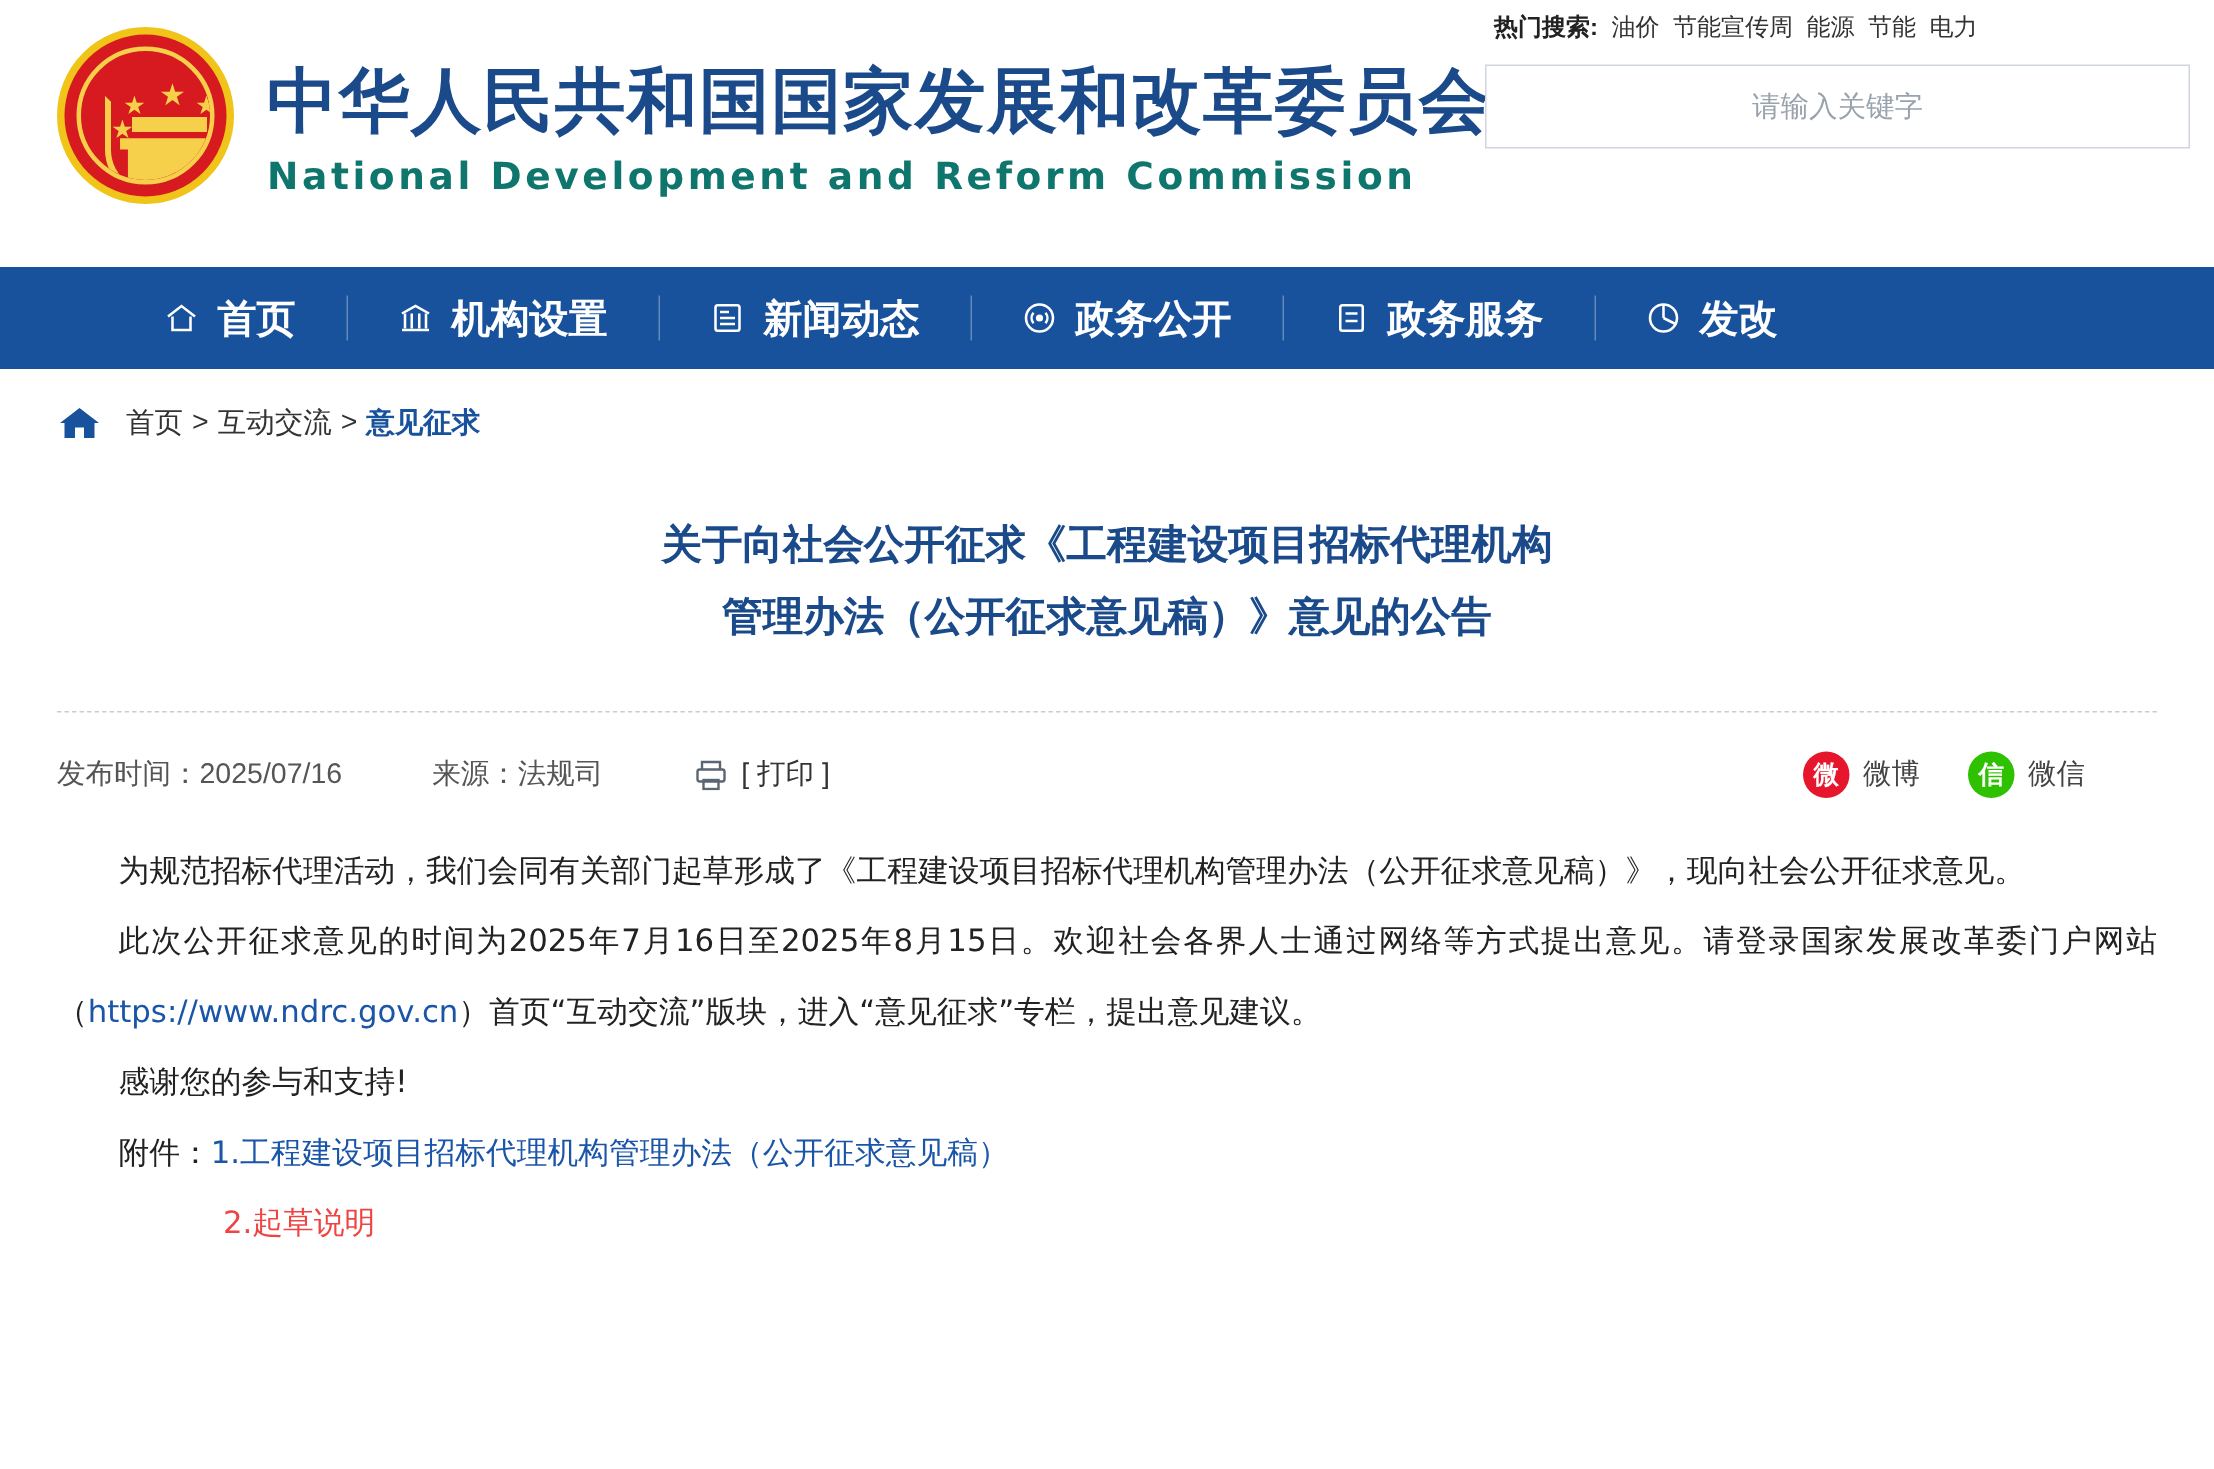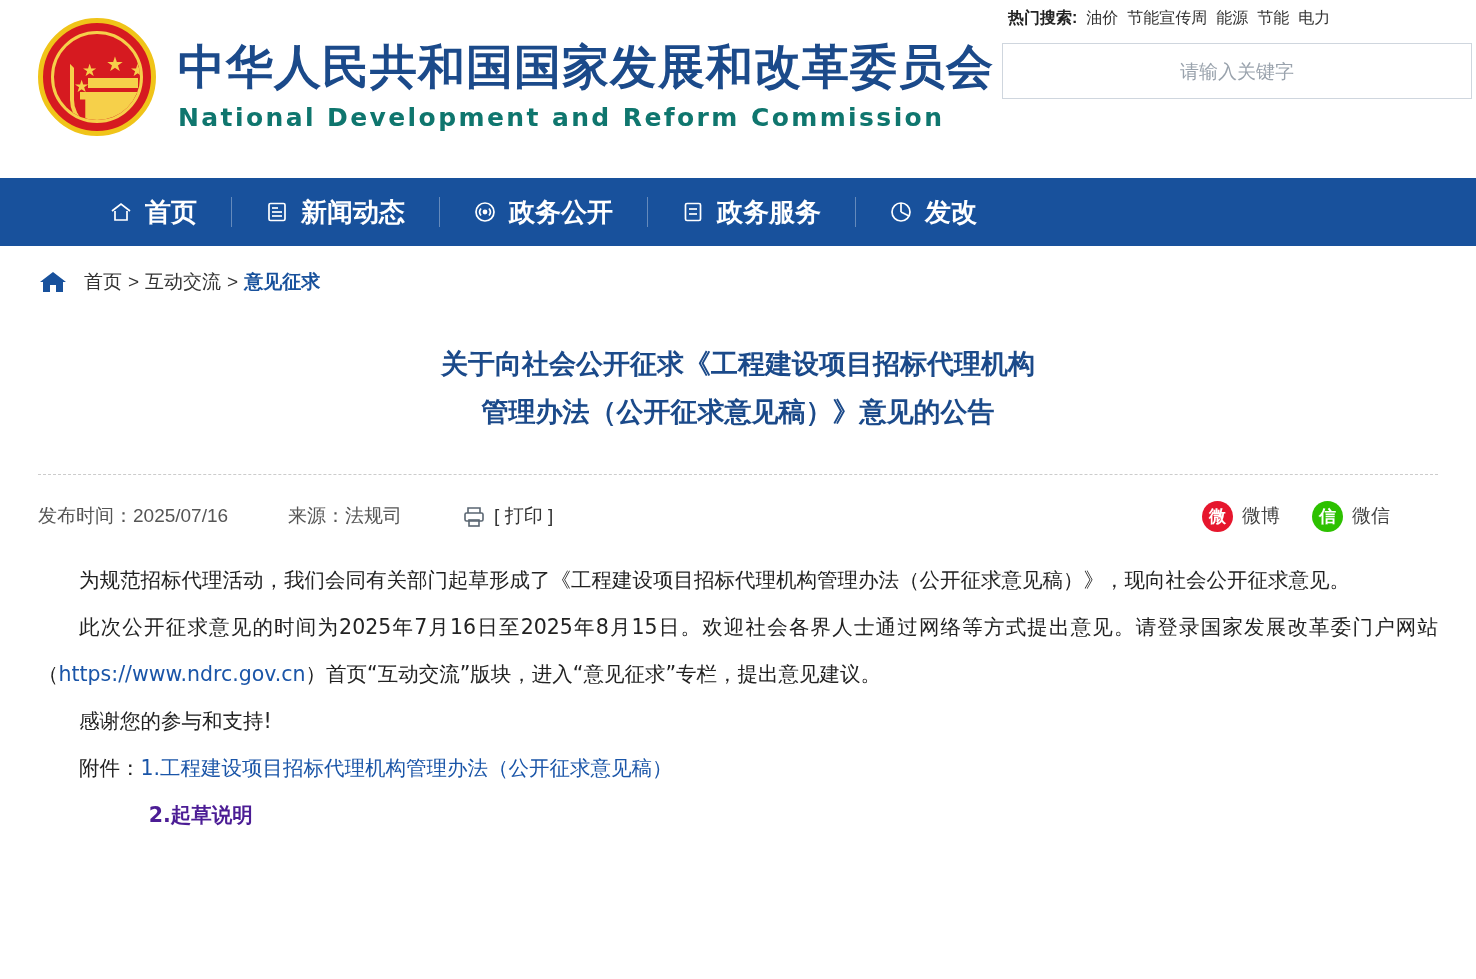--- a/index.html
+++ b/index.html
@@ -92,21 +92,21 @@
     font-size: 25px;
     font-weight: bold;
     color: #0f766e;
     letter-spacing: 2.4px;
     margin-top: 4px;
     white-space: nowrap;
   }
 
   .search-area {
     position: absolute;
-    right: 4px;
+    right: 16px;
     top: 8px;
     width: 470px;
   }
   .hot-row {
     font-size: 16px;
     color: #333;
     display: flex;
     gap: 9px;
     align-items: center;
     padding-left: 6px;
@@ -291,20 +291,33 @@
   <div class="nav-item">
     <span class="nav-ico">
       <svg viewBox="0 0 24 24" width="24" height="24" fill="none" stroke="#fff" stroke-width="1.7">
         <path d="M3 11 L12 4 L21 11"></path>
           <path d="M6 11 V20 H18 V11"></path>
       </svg>
     </span>
     <span>首页</span>
   </div>
 
+  <div class="nav-item">
+    <span class="nav-ico">
+      <svg viewBox="0 0 24 24" width="24" height="24" fill="none" stroke="#fff" stroke-width="1.7">
+        <path d="M3 9 L12 4 L21 9"></path>
+          <path d="M5 9 V19"></path>
+          <path d="M9.5 9 V19"></path>
+          <path d="M14.5 9 V19"></path>
+          <path d="M19 9 V19"></path>
+          <path d="M3 20 H21"></path>
+      </svg>
+    </span>
+    <span>机构设置</span>
+  </div>
 
   <div class="nav-item">
     <span class="nav-ico">
       <svg viewBox="0 0 24 24" width="24" height="24" fill="none" stroke="#fff" stroke-width="1.7">
         <rect x="4" y="3.5" width="16" height="17" rx="1.5"></rect>
           <path d="M7 8 H13"></path>
           <path d="M7 12 H17"></path>
           <path d="M7 16 H17"></path>
       </svg>
     </span>
@@ -405,16 +418,16 @@
     <p>
       <span>此次公开征求意见的时间为2025年7月16日至2025年8月15日。欢迎社会各界人士通过网络等方式提出意见。请登录国家发展改革委门户网站（</span><a class="inline" href="#">https://www.ndrc.gov.cn</a><span>）首页“互动交流”版块，进入“意见征求”专栏，提出意见建议。</span>
     </p>
 
     <p>感谢您的参与和支持!</p>
 
     <div class="att-line">
       <span>附件：</span><a href="#">1.工程建设项目招标代理机构管理办法（公开征求意见稿）</a>
     </div>
     <div class="att-line2">
-      <a href="#" style="color:#4c1d95;text-decoration:none;font-weight:bold;">2.起草说明</a>
+      <a href="#" style="color:#ef4444;text-decoration:none;">2.起草说明</a>
     </div>
   </div>
 </div>
 
 </body></html>

